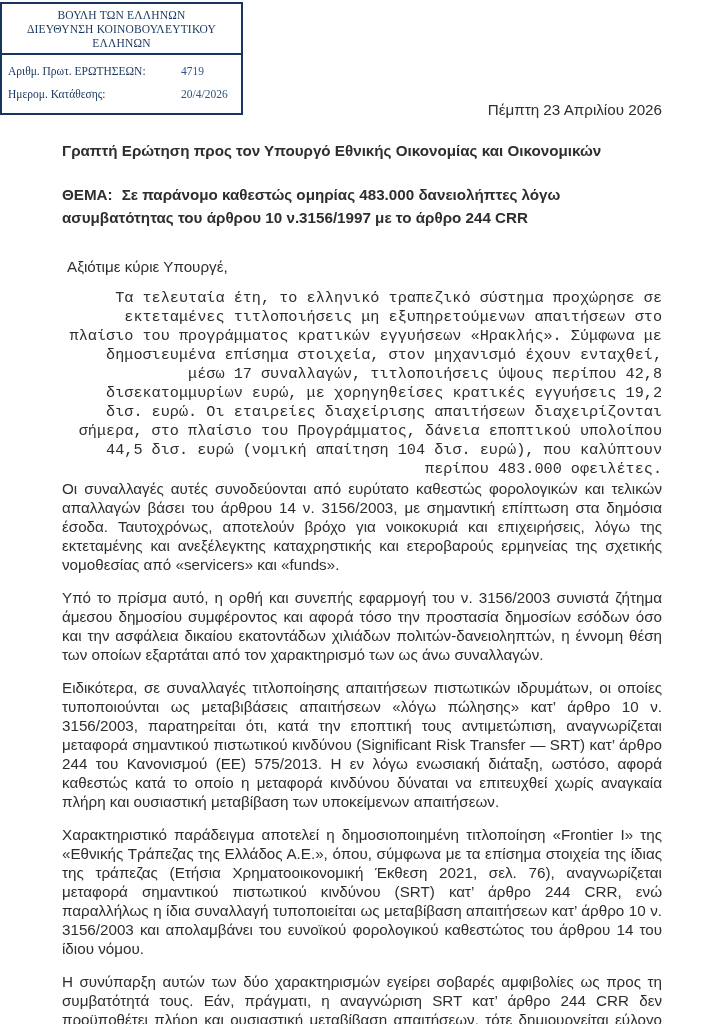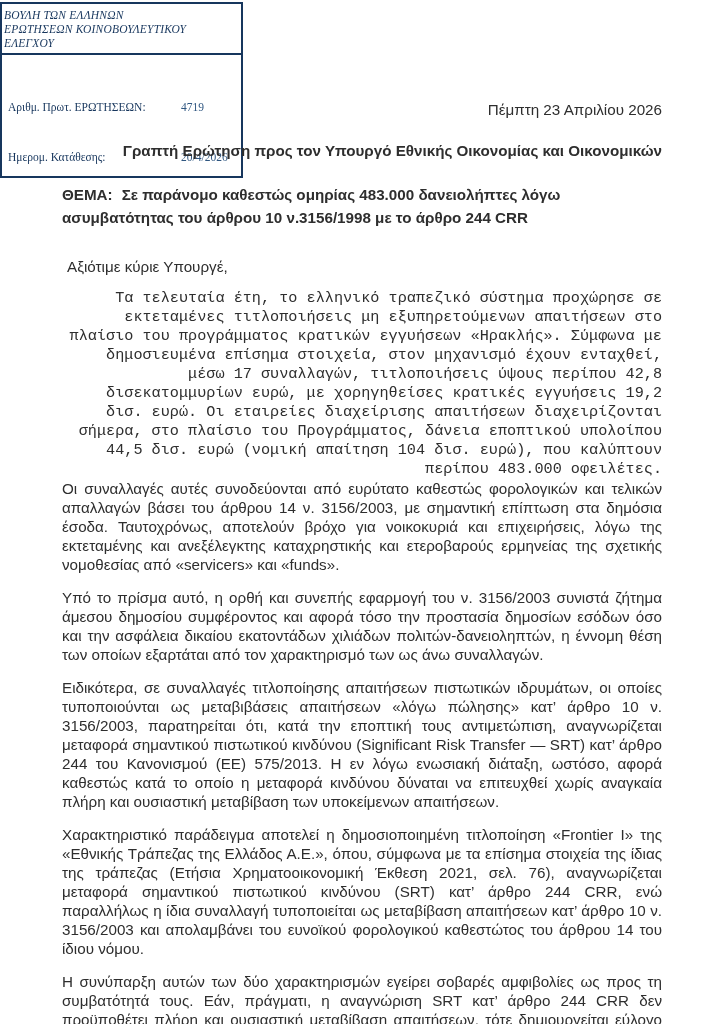--- a/index.html
+++ b/index.html
@@ -19,94 +19,93 @@
     top: 2px;
     left: 0;
     width: 243px;
     box-sizing: border-box;
     border: 2px solid #17365d;
     font-family: "Liberation Serif", "DejaVu Serif", serif;
     color: #17365d;
     background: #ffffff;
   }
   .hb-title {
+    text-align: center;
     padding: 4px 2px 3px 2px;
     border-bottom: 2px solid #17365d;
     font-size: 11.5px;
     line-height: 14px;
     letter-spacing: 0.2px;
-    font-style: italic;
   }
   .hb-fields { padding: 9px 4px 12px 6px; }
   .hb-row {
     display: flex;
     justify-content: space-between;
     align-items: flex-end;
     font-size: 11.5px;
     line-height: 14px;
     margin-bottom: 9px;
-    margin-top: 36px;
   }
   .hb-row:last-child { margin-bottom: 0; }
   .hb-label { white-space: nowrap; }
   .hb-value {
     flex: 0 0 56px;
     text-align: left;
     color: #2f5680;
   }
 
   
   .content {
     position: absolute;
     top: 14px;
     left: 62px;
     width: 600px;
     font-size: 15.2px;
     line-height: 19px;
   }
   .date-line  { margin-top: 86px; text-align: right; }
-  .doc-title  { margin-top: 22px; text-align: right; font-weight: bold; }
+  .doc-title  { margin-top: 22px; text-align: left; font-weight: bold; }
   .subject    { margin-top: 23px; font-weight: bold; line-height: 23px; text-align: left; }
   .subject-label { margin-right: 9px; }
   .salutation { margin-top: 28px; padding-left: 5px; }
 
   .para { margin: 14px 0 0 0; text-align: justify; }
   .para.first      { margin-top: 13px; text-align: right; padding-left: 4px; font-family: Liberation Mono, monospace; }
   .para.continues  { margin-top: 0; }  
 </style>
 </head>
 <body>
 
 <div class="page">
 
   <div class="header-box">
     <div class="hb-title">
       <div>ΒΟΥΛΗ ΤΩΝ ΕΛΛΗΝΩΝ</div>
-      <div>ΕΡΩΤΗΣΕΩΝ ΚΟΙΝΟΒΟΥΛΕΥΤΙΚΟΥ ΕΛΕΓΧΟΥ</div>
+      <div>ΔΙΕΥΘΥΝΣΗ ΚΟΙΝΟΒΟΥΛΕΥΤΙΚΟΥ ΕΛΛΗΝΩΝ</div>
     </div>
     <div class="hb-fields">
       <div class="hb-row">
         <span class="hb-label">Αριθμ. Πρωτ. ΕΡΩΤΗΣΕΩΝ:</span>
         <span class="hb-value">4719</span>
       </div>
       <div class="hb-row">
         <span class="hb-label">Ημερομ. Κατάθεσης:</span>
         <span class="hb-value">20/4/2026</span>
       </div>
     </div>
   </div>
 
   <div class="content">
 
     <div class="date-line">Πέμπτη 23 Απριλίου 2026</div>
 
     <div class="doc-title">Γραπτή Ερώτηση προς τον Υπουργό Εθνικής Οικονομίας και Οικονομικών</div>
 
     <div class="subject">
-      <span class="subject-label">ΘΕΜΑ:</span><span>Σε παράνομο καθεστώς ομηρίας 483.000 δανειολήπτες λόγω ασυμβατότητας του άρθρου 10 ν.3156/1998 με το άρθρο 244 CRR</span>
+      <span class="subject-label">ΘΕΜΑ:</span><span>Σε παράνομο καθεστώς ομηρίας 483.000 δανειολήπτες λόγω ασυμβατότητας του άρθρου 10 ν.3156/1997 με το άρθρο 244 CRR</span>
     </div>
 
     <div class="salutation">Αξιότιμε κύριε Υπουργέ,</div>
 
     <p class="para first">Τα τελευταία έτη, το ελληνικό τραπεζικό σύστημα προχώρησε σε εκτεταμένες τιτλοποιήσεις μη εξυπηρετούμενων απαιτήσεων στο πλαίσιο του προγράμματος κρατικών εγγυήσεων «Ηρακλής». Σύμφωνα με δημοσιευμένα επίσημα στοιχεία, στον μηχανισμό έχουν ενταχθεί, μέσω 17 συναλλαγών, τιτλοποιήσεις ύψους περίπου 42,8 δισεκατομμυρίων ευρώ, με χορηγηθείσες κρατικές εγγυήσεις 19,2 δισ. ευρώ. Οι εταιρείες διαχείρισης απαιτήσεων διαχειρίζονται σήμερα, στο πλαίσιο του Προγράμματος, δάνεια εποπτικού υπολοίπου 44,5 δισ. ευρώ (νομική απαίτηση 104 δισ. ευρώ), που καλύπτουν περίπου 483.000 οφειλέτες.</p>
 
     <p class="para continues">Οι συναλλαγές αυτές συνοδεύονται από ευρύτατο καθεστώς φορολογικών και τελικών απαλλαγών βάσει του άρθρου 14 ν. 3156/2003, με σημαντική επίπτωση στα δημόσια έσοδα. Ταυτοχρόνως, αποτελούν βρόχο για νοικοκυριά και επιχειρήσεις, λόγω της εκτεταμένης και ανεξέλεγκτης καταχρηστικής και ετεροβαρούς ερμηνείας της σχετικής νομοθεσίας από «servicers» και «funds».</p>
 
     <p class="para">Υπό το πρίσμα αυτό, η ορθή και συνεπής εφαρμογή του ν. 3156/2003 συνιστά ζήτημα άμεσου δημοσίου συμφέροντος και αφορά τόσο την προστασία δημοσίων εσόδων όσο και την ασφάλεια δικαίου εκατοντάδων χιλιάδων πολιτών-δανειοληπτών, η έννομη θέση των οποίων εξαρτάται από τον χαρακτηρισμό των ως άνω συναλλαγών.</p>
 

